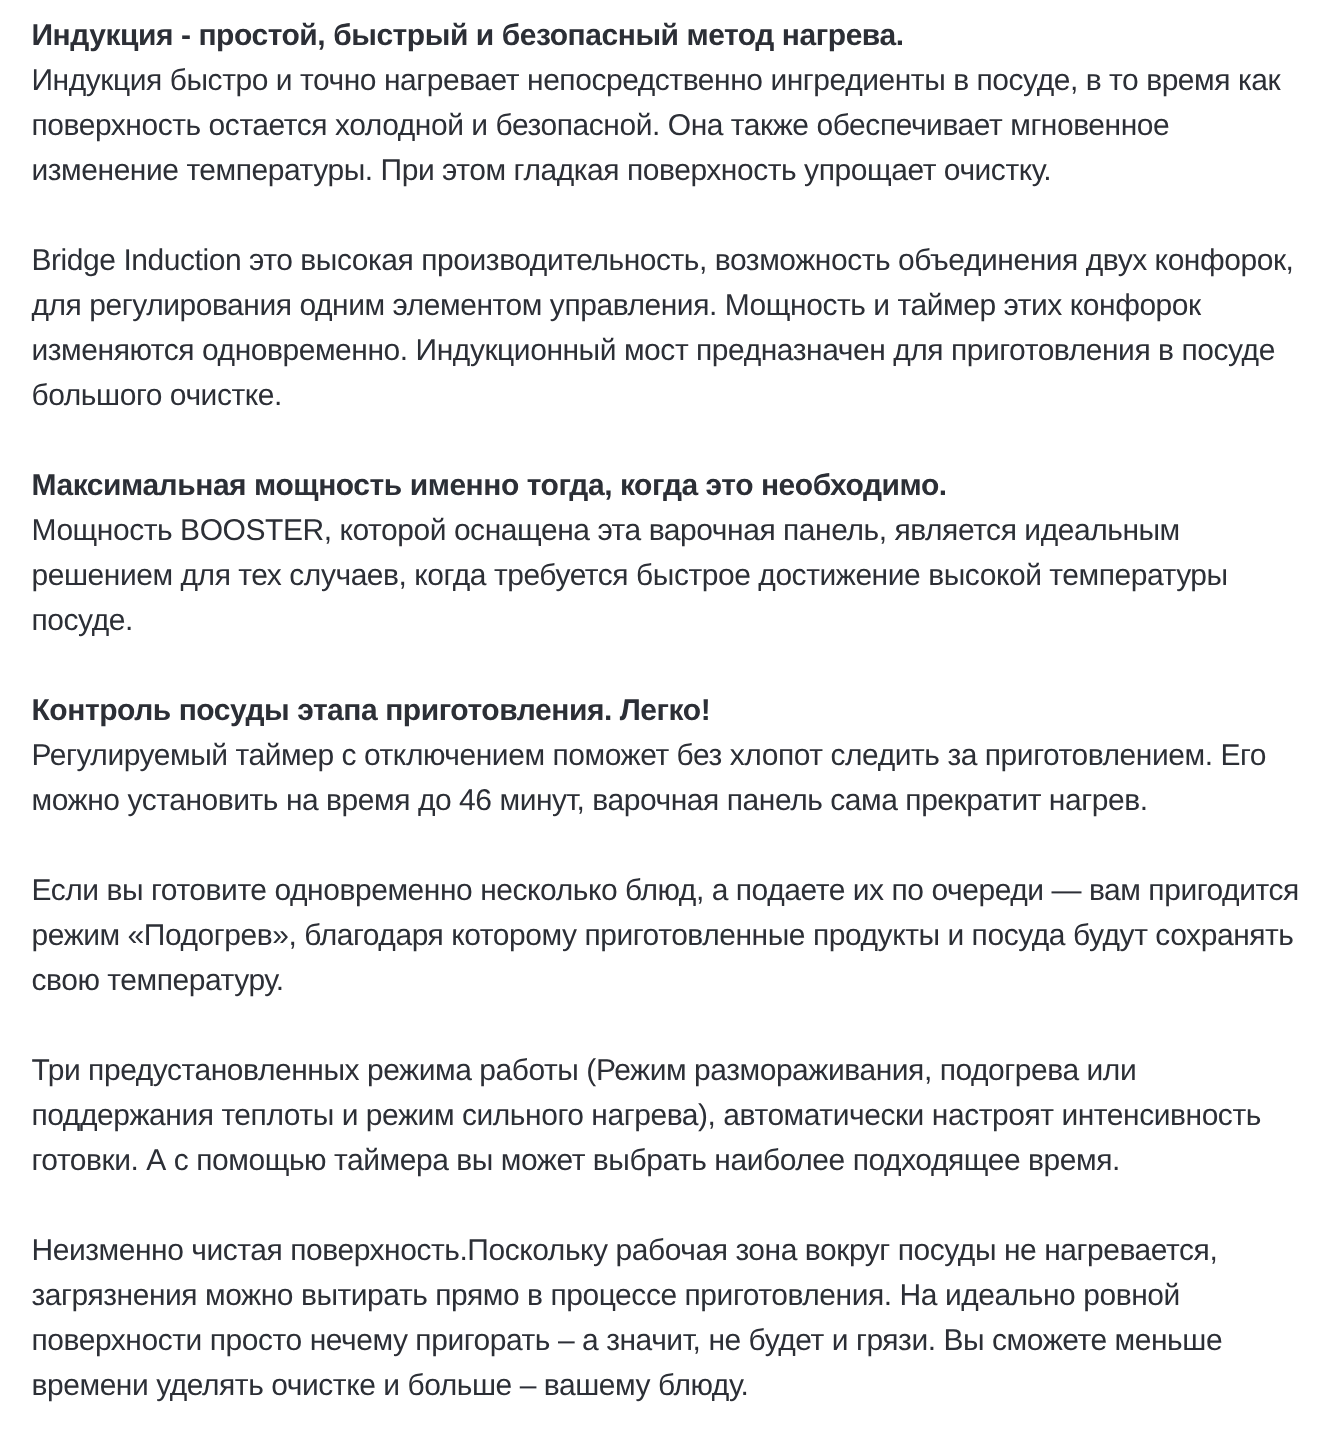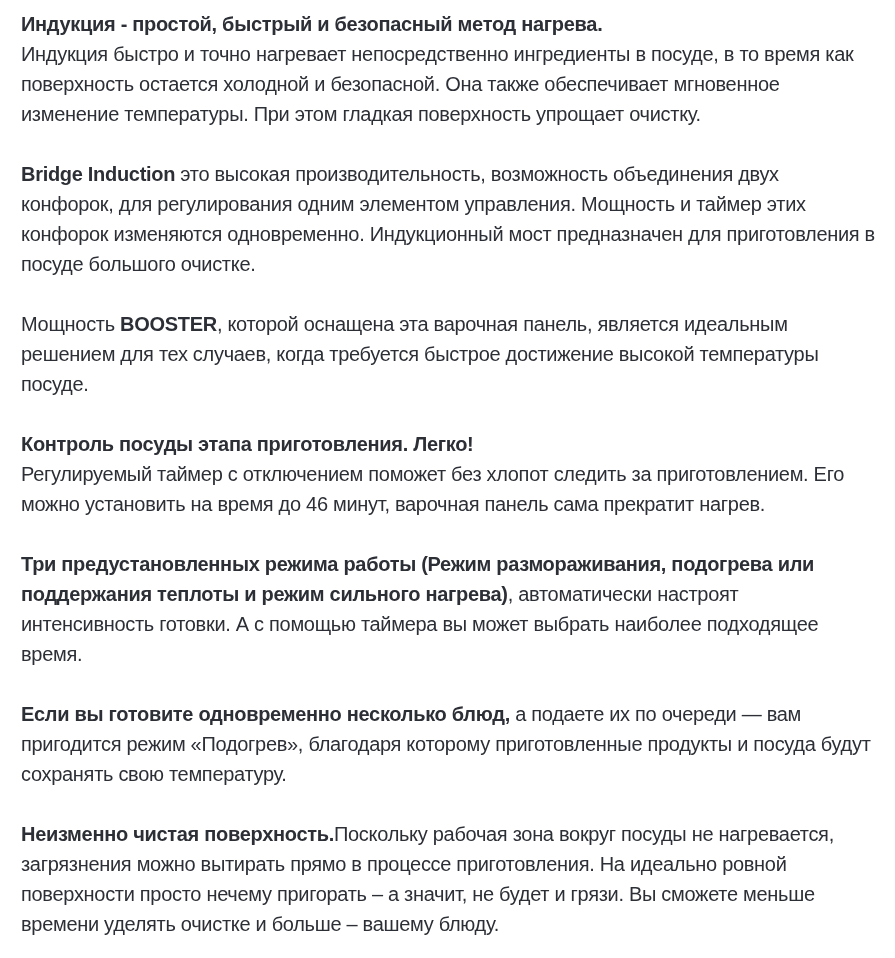--- a/index.html
+++ b/index.html
@@ -21,27 +21,27 @@
     letter-spacing: -0.3px;
     margin-bottom: 30px;
     font-weight: 400;
   }
   .para:last-child { margin-bottom: 4px; }
   .para .heading {
     display: block;
     font-weight: 700;
   }
   .para .bold {
-    font-weight: 700;
+    font-weight: 400;
   }
 </style>
 </head>
 <body>
 
 <div class="description">
     <p class="para"><span class="heading">Индукция - простой, быстрый и безопасный метод нагрева.</span><span class="regular">Индукция быстро и точно нагревает непосредственно ингредиенты в посуде, в то время как поверхность остается холодной и безопасной. Она также обеспечивает мгновенное изменение температуры. При этом гладкая поверхность упрощает очистку.</span></p>
     <p class="para"><span class="bold">Bridge Induction</span><span class="regular"> это высокая производительность, возможность объединения двух конфорок, для регулирования одним элементом управления. Мощность и таймер этих конфорок изменяются одновременно. Индукционный мост предназначен для приготовления в посуде большого очистке.</span></p>
-    <p class="para"><span class="regular">Мощность </span><span class="bold">BOOSTER</span><span class="regular">, которой оснащена эта варочная панель, является идеальным решением для тех случаев, когда требуется быстрое достижение высокой температуры посуде.</span></p>
+    <p class="para"><span class="heading">Максимальная мощность именно тогда, когда это необходимо.</span><span class="regular">Мощность </span><span class="bold">BOOSTER</span><span class="regular">, которой оснащена эта варочная панель, является идеальным решением для тех случаев, когда требуется быстрое достижение высокой температуры посуде.</span></p>
     <p class="para"><span class="heading">Контроль посуды этапа приготовления. Легко!</span><span class="regular">Регулируемый таймер с отключением поможет без хлопот следить за приготовлением. Его можно установить на время до 46 минут, варочная панель сама прекратит нагрев.</span></p>
+    <p class="para"><span class="bold">Если вы готовите одновременно несколько блюд,</span><span class="regular"> а подаете их по очереди — вам пригодится режим «Подогрев», благодаря которому приготовленные продукты и посуда будут сохранять свою температуру.</span></p>
     <p class="para"><span class="bold">Три предустановленных режима работы (Режим размораживания, подогрева или поддержания теплоты и режим сильного нагрева)</span><span class="regular">, автоматически настроят интенсивность готовки. А с помощью таймера вы может выбрать наиболее подходящее время.</span></p>
-    <p class="para"><span class="bold">Если вы готовите одновременно несколько блюд,</span><span class="regular"> а подаете их по очереди — вам пригодится режим «Подогрев», благодаря которому приготовленные продукты и посуда будут сохранять свою температуру.</span></p>
     <p class="para"><span class="bold">Неизменно чистая поверхность.</span><span class="regular">Поскольку рабочая зона вокруг посуды не нагревается, загрязнения можно вытирать прямо в процессе приготовления. На идеально ровной поверхности просто нечему пригорать – а значит, не будет и грязи. Вы сможете меньше времени уделять очистке и больше – вашему блюду.</span></p>
   </div>
 
 </body></html>

